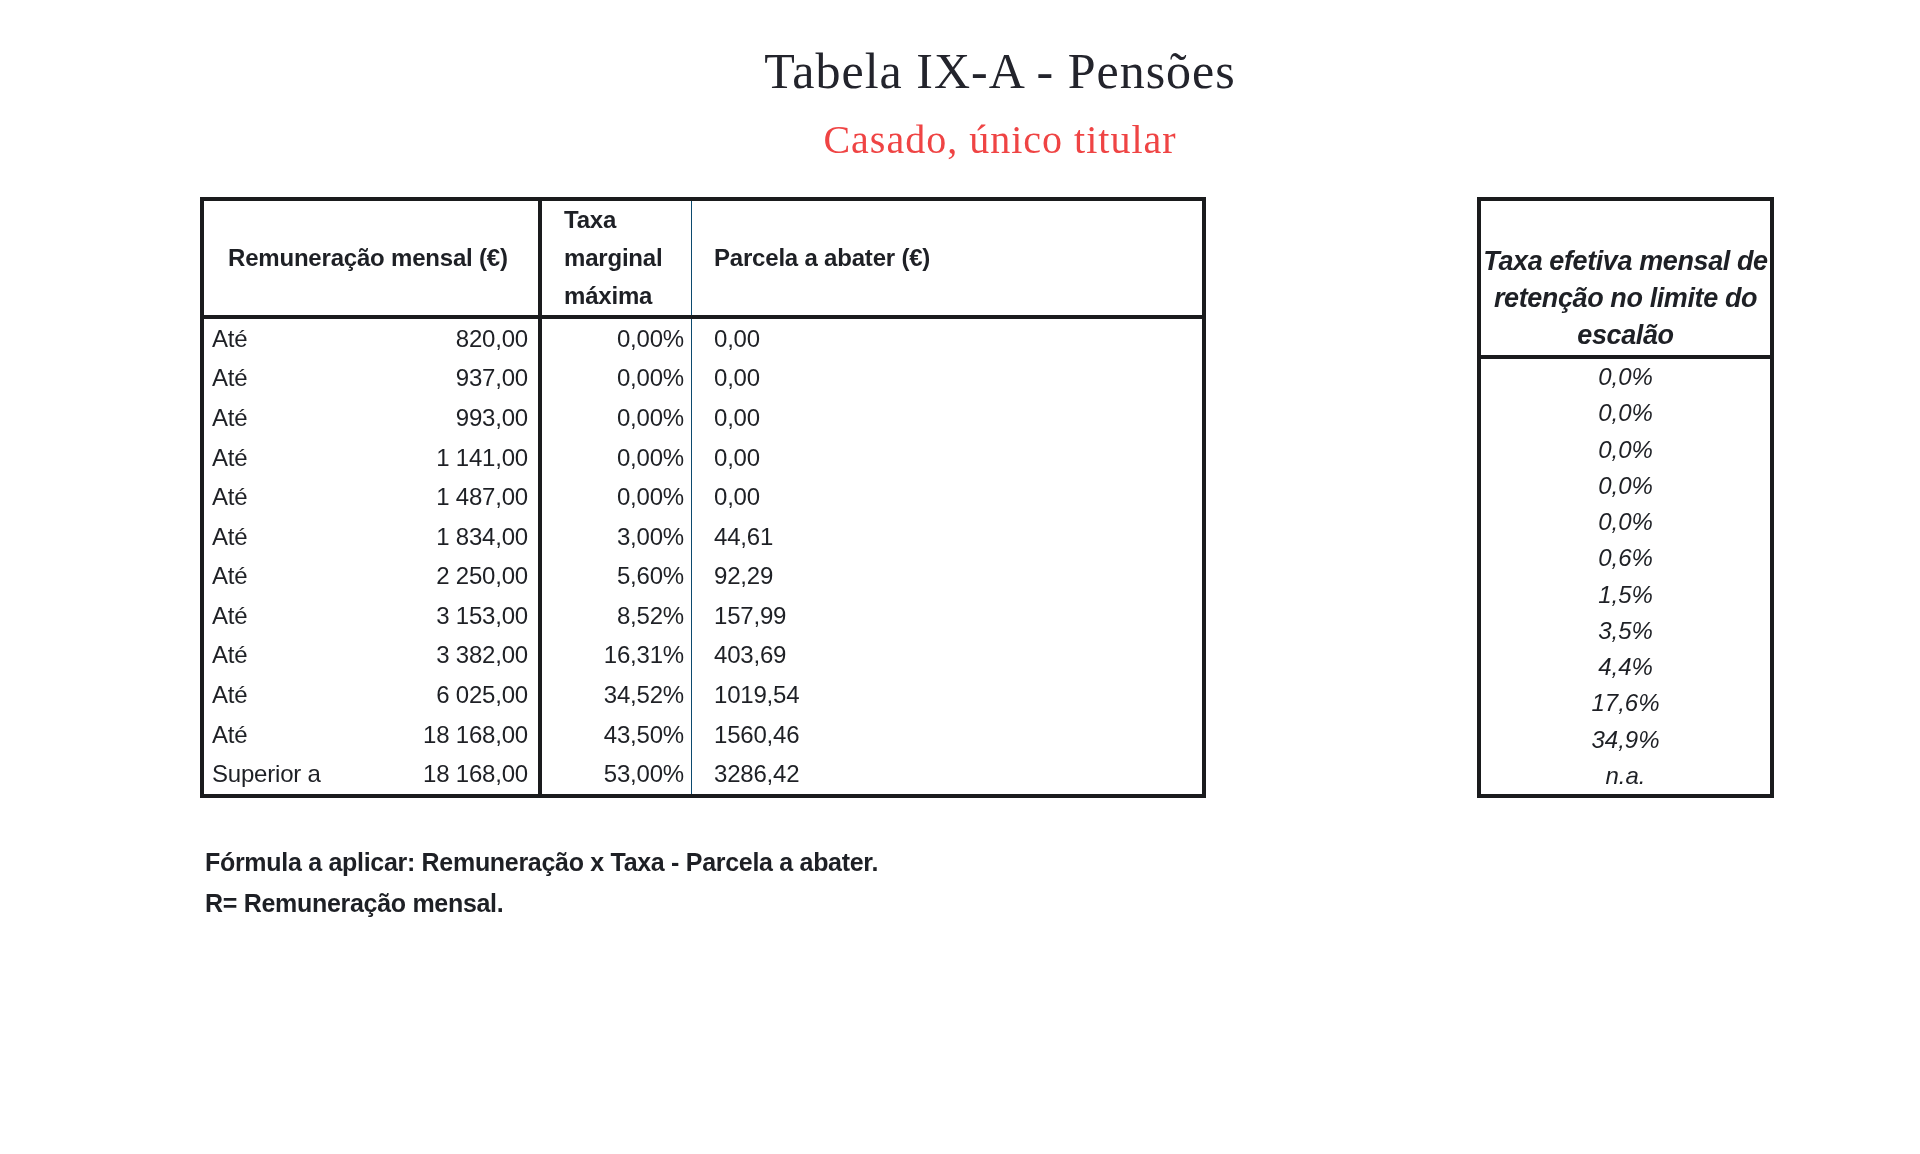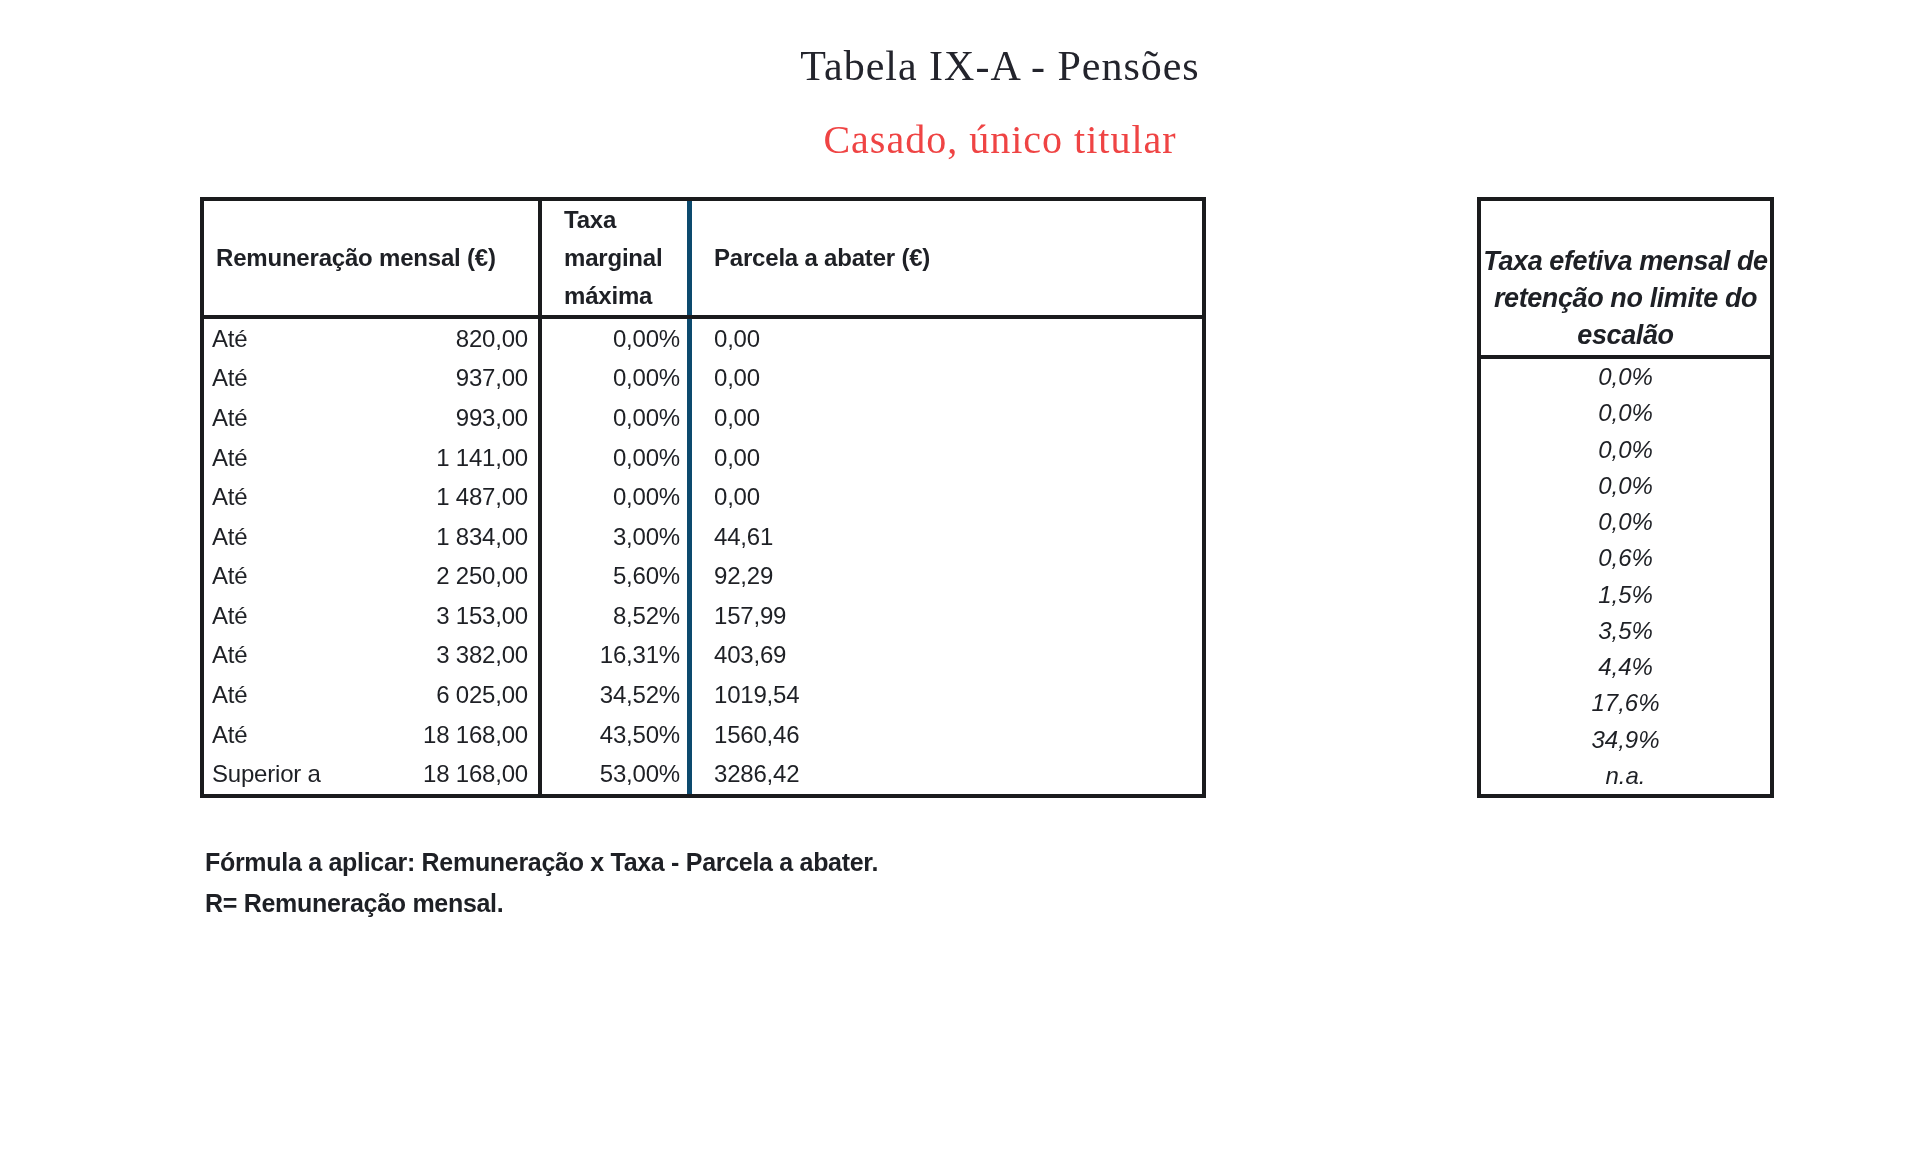--- a/index.html
+++ b/index.html
@@ -2,41 +2,41 @@
 <html><head>
 <meta charset="utf-8">
 <style>
   html,body{margin:0;padding:0;}
   body{
     width:1920px;height:1154px;background:#ffffff;position:relative;
     font-family:"Liberation Sans",sans-serif;color:#1e2025;overflow:hidden;
   }
   .title{
     position:absolute;top:42px;left:80px;width:1840px;text-align:center;
-    font-family:"Liberation Serif",serif;font-size:42px;letter-spacing:1px;color:#23242c;
+    font-family:"Liberation Serif",serif;font-size:50px;letter-spacing:1px;color:#23242c;
   }
   .subtitle{
     position:absolute;top:116px;left:80px;width:1840px;text-align:center;
     font-family:"Liberation Serif",serif;font-size:40px;letter-spacing:1px;color:#ef4444;
   }
 
   
   .main-table{
     position:absolute;left:200px;top:197px;width:1006px;height:601px;
     box-sizing:border-box;border:4px solid #1a1b1d;display:flex;flex-direction:column;
     font-size:24px;letter-spacing:-0.2px;
   }
   .mt-header{height:114px;flex:0 0 114px;border-bottom:4px solid #1a1b1d;display:flex;font-weight:bold;}
   .mt-body{flex:1;display:flex;flex-direction:column;}
   .mt-row{flex:1;display:flex;}
   .c{box-sizing:border-box;}
   .c1{width:338px;border-right:4px solid #1a1b1d;}
-  .c2{width:150px;border-right:5px solid #0c4a6e;}
+  .c2{width:150px;border-right:1px solid #0c4a6e;}
   .c3{flex:1;}
-  .h1{display:flex;align-items:center;padding-left:12px;}
+  .h1{display:flex;align-items:center;padding-left:24px;}
   .h2{display:flex;flex-direction:column;justify-content:center;padding-left:22px;line-height:38px;}
   .h3{display:flex;align-items:center;padding-left:22px;}
   .cell1{display:flex;justify-content:space-between;align-items:center;padding-left:8px;padding-right:10px;}
   .cell2{display:flex;align-items:center;justify-content:flex-end;padding-right:7px;}
   .cell3{display:flex;align-items:center;padding-left:22px;}
 
   
   .side-table{
     position:absolute;left:1477px;top:197px;width:297px;height:601px;
     box-sizing:border-box;border:4px solid #1a1b1d;display:flex;flex-direction:column;

